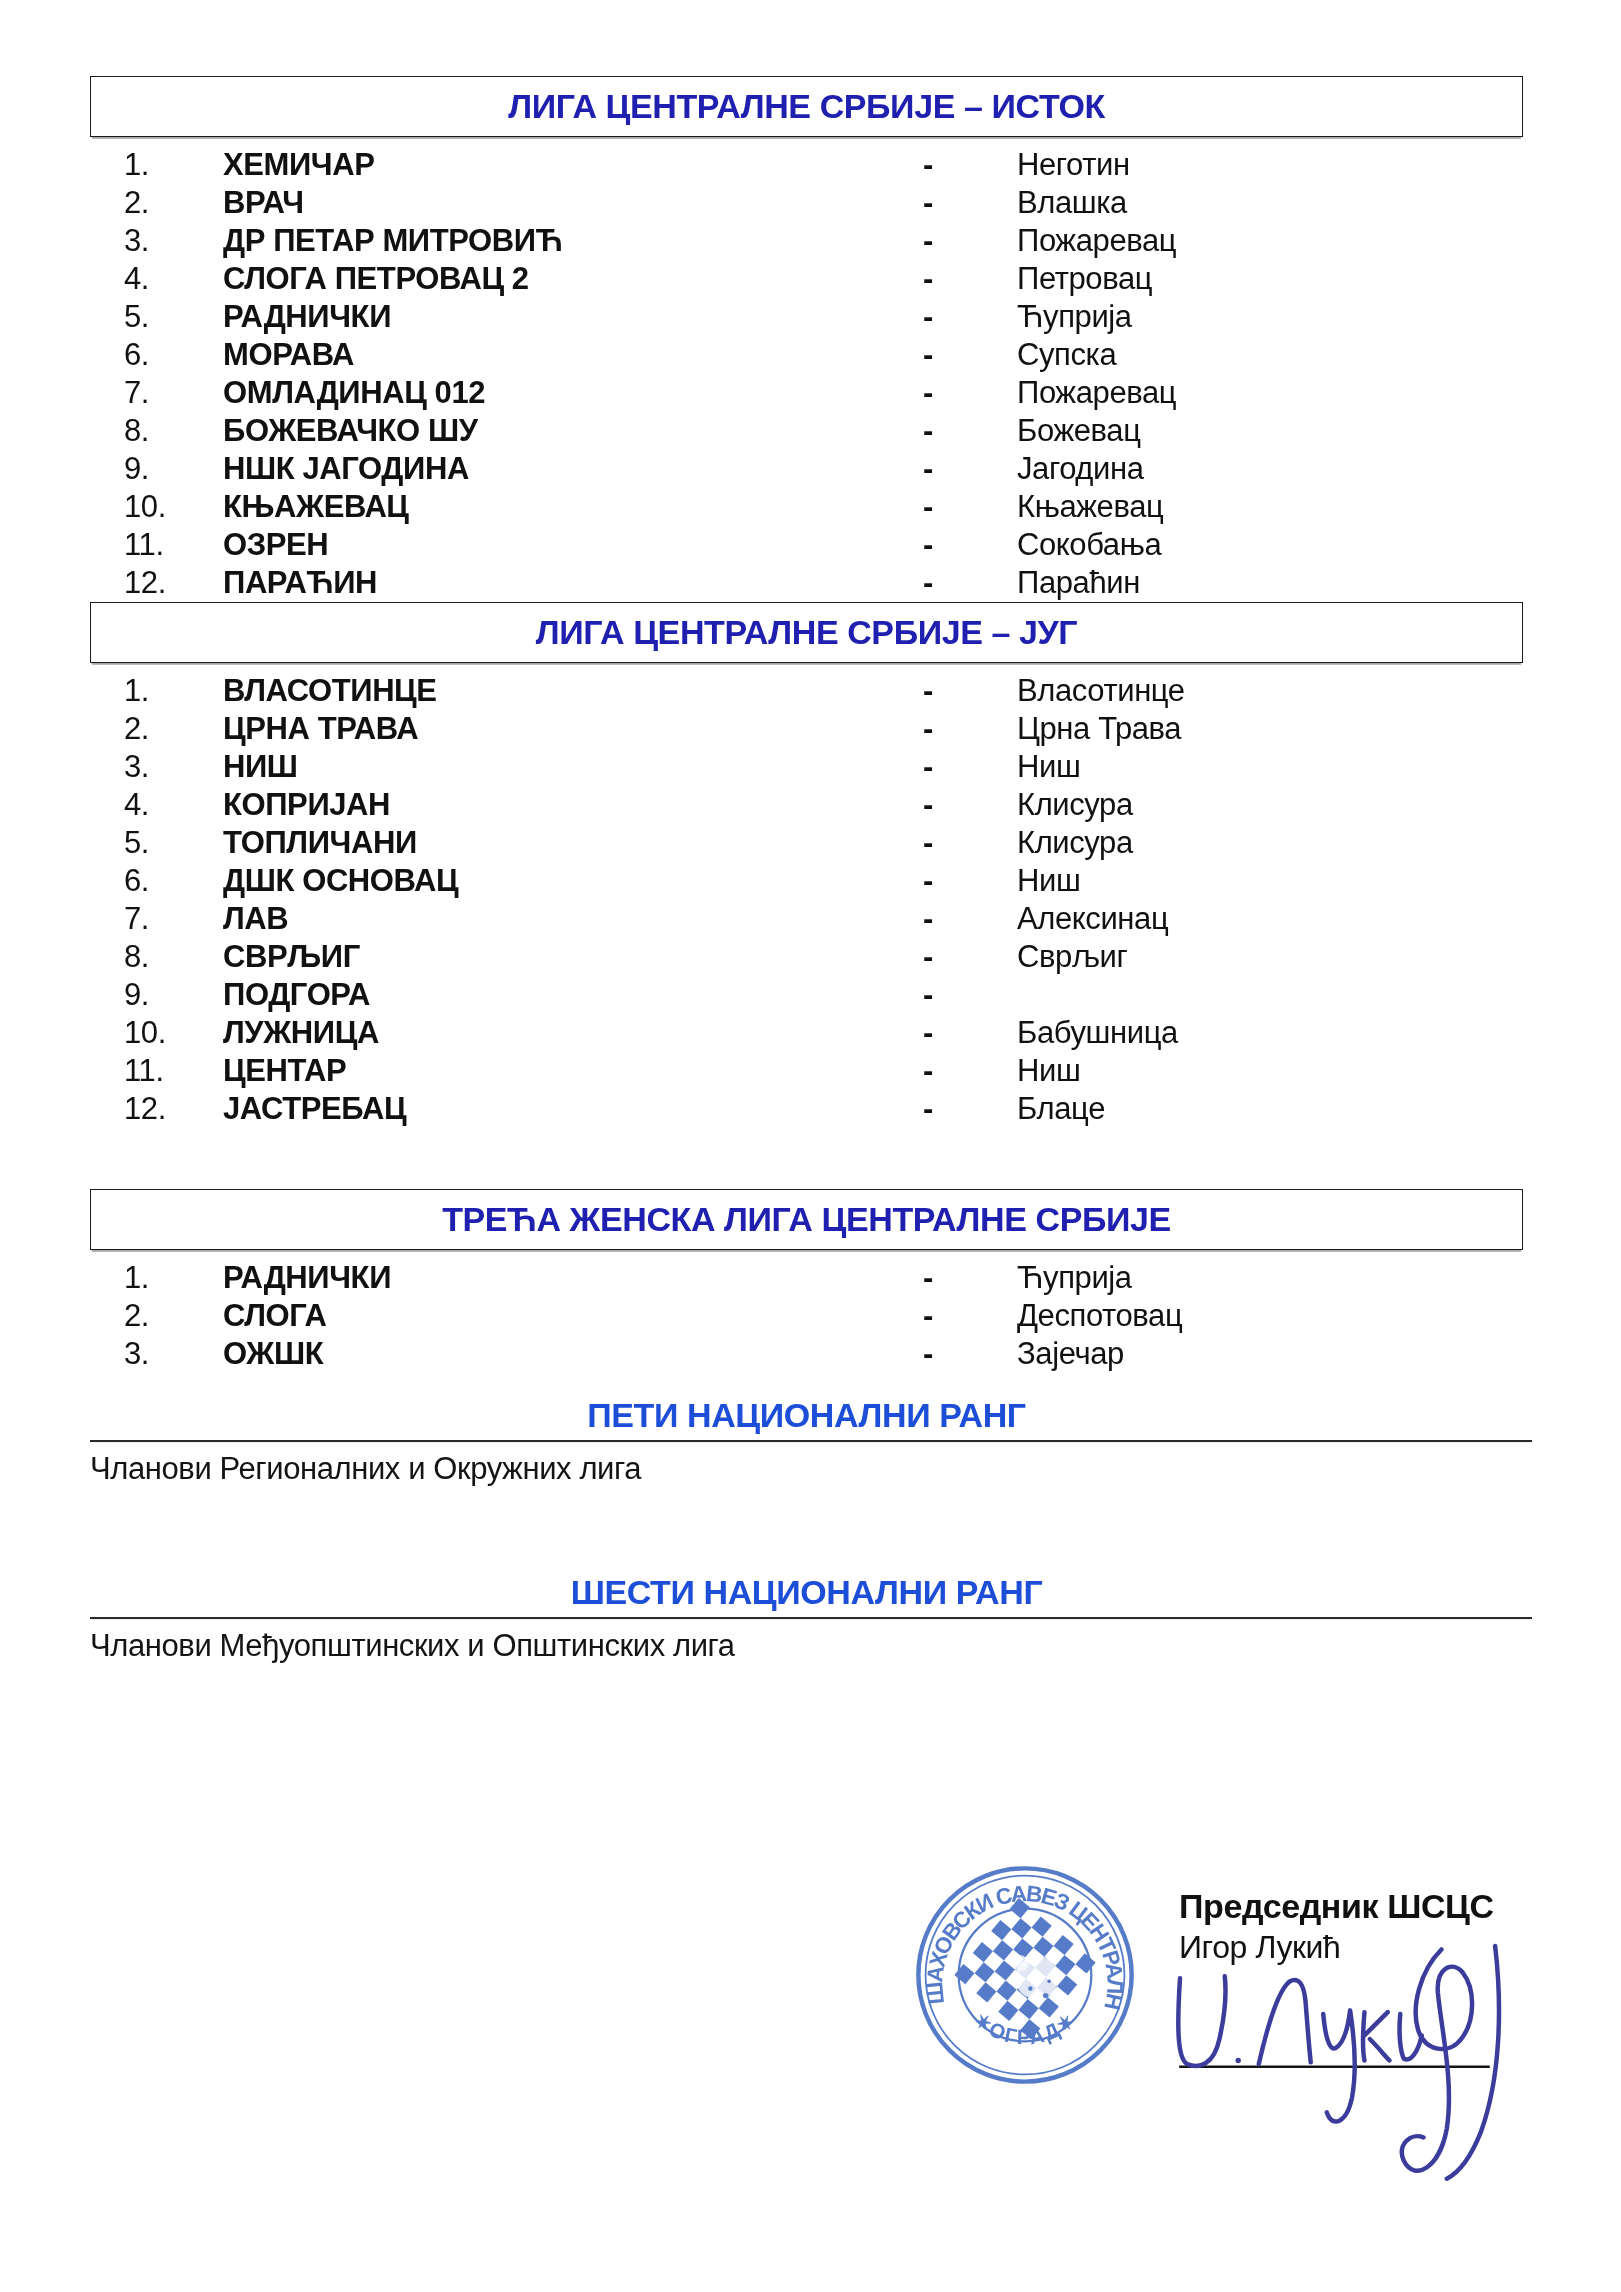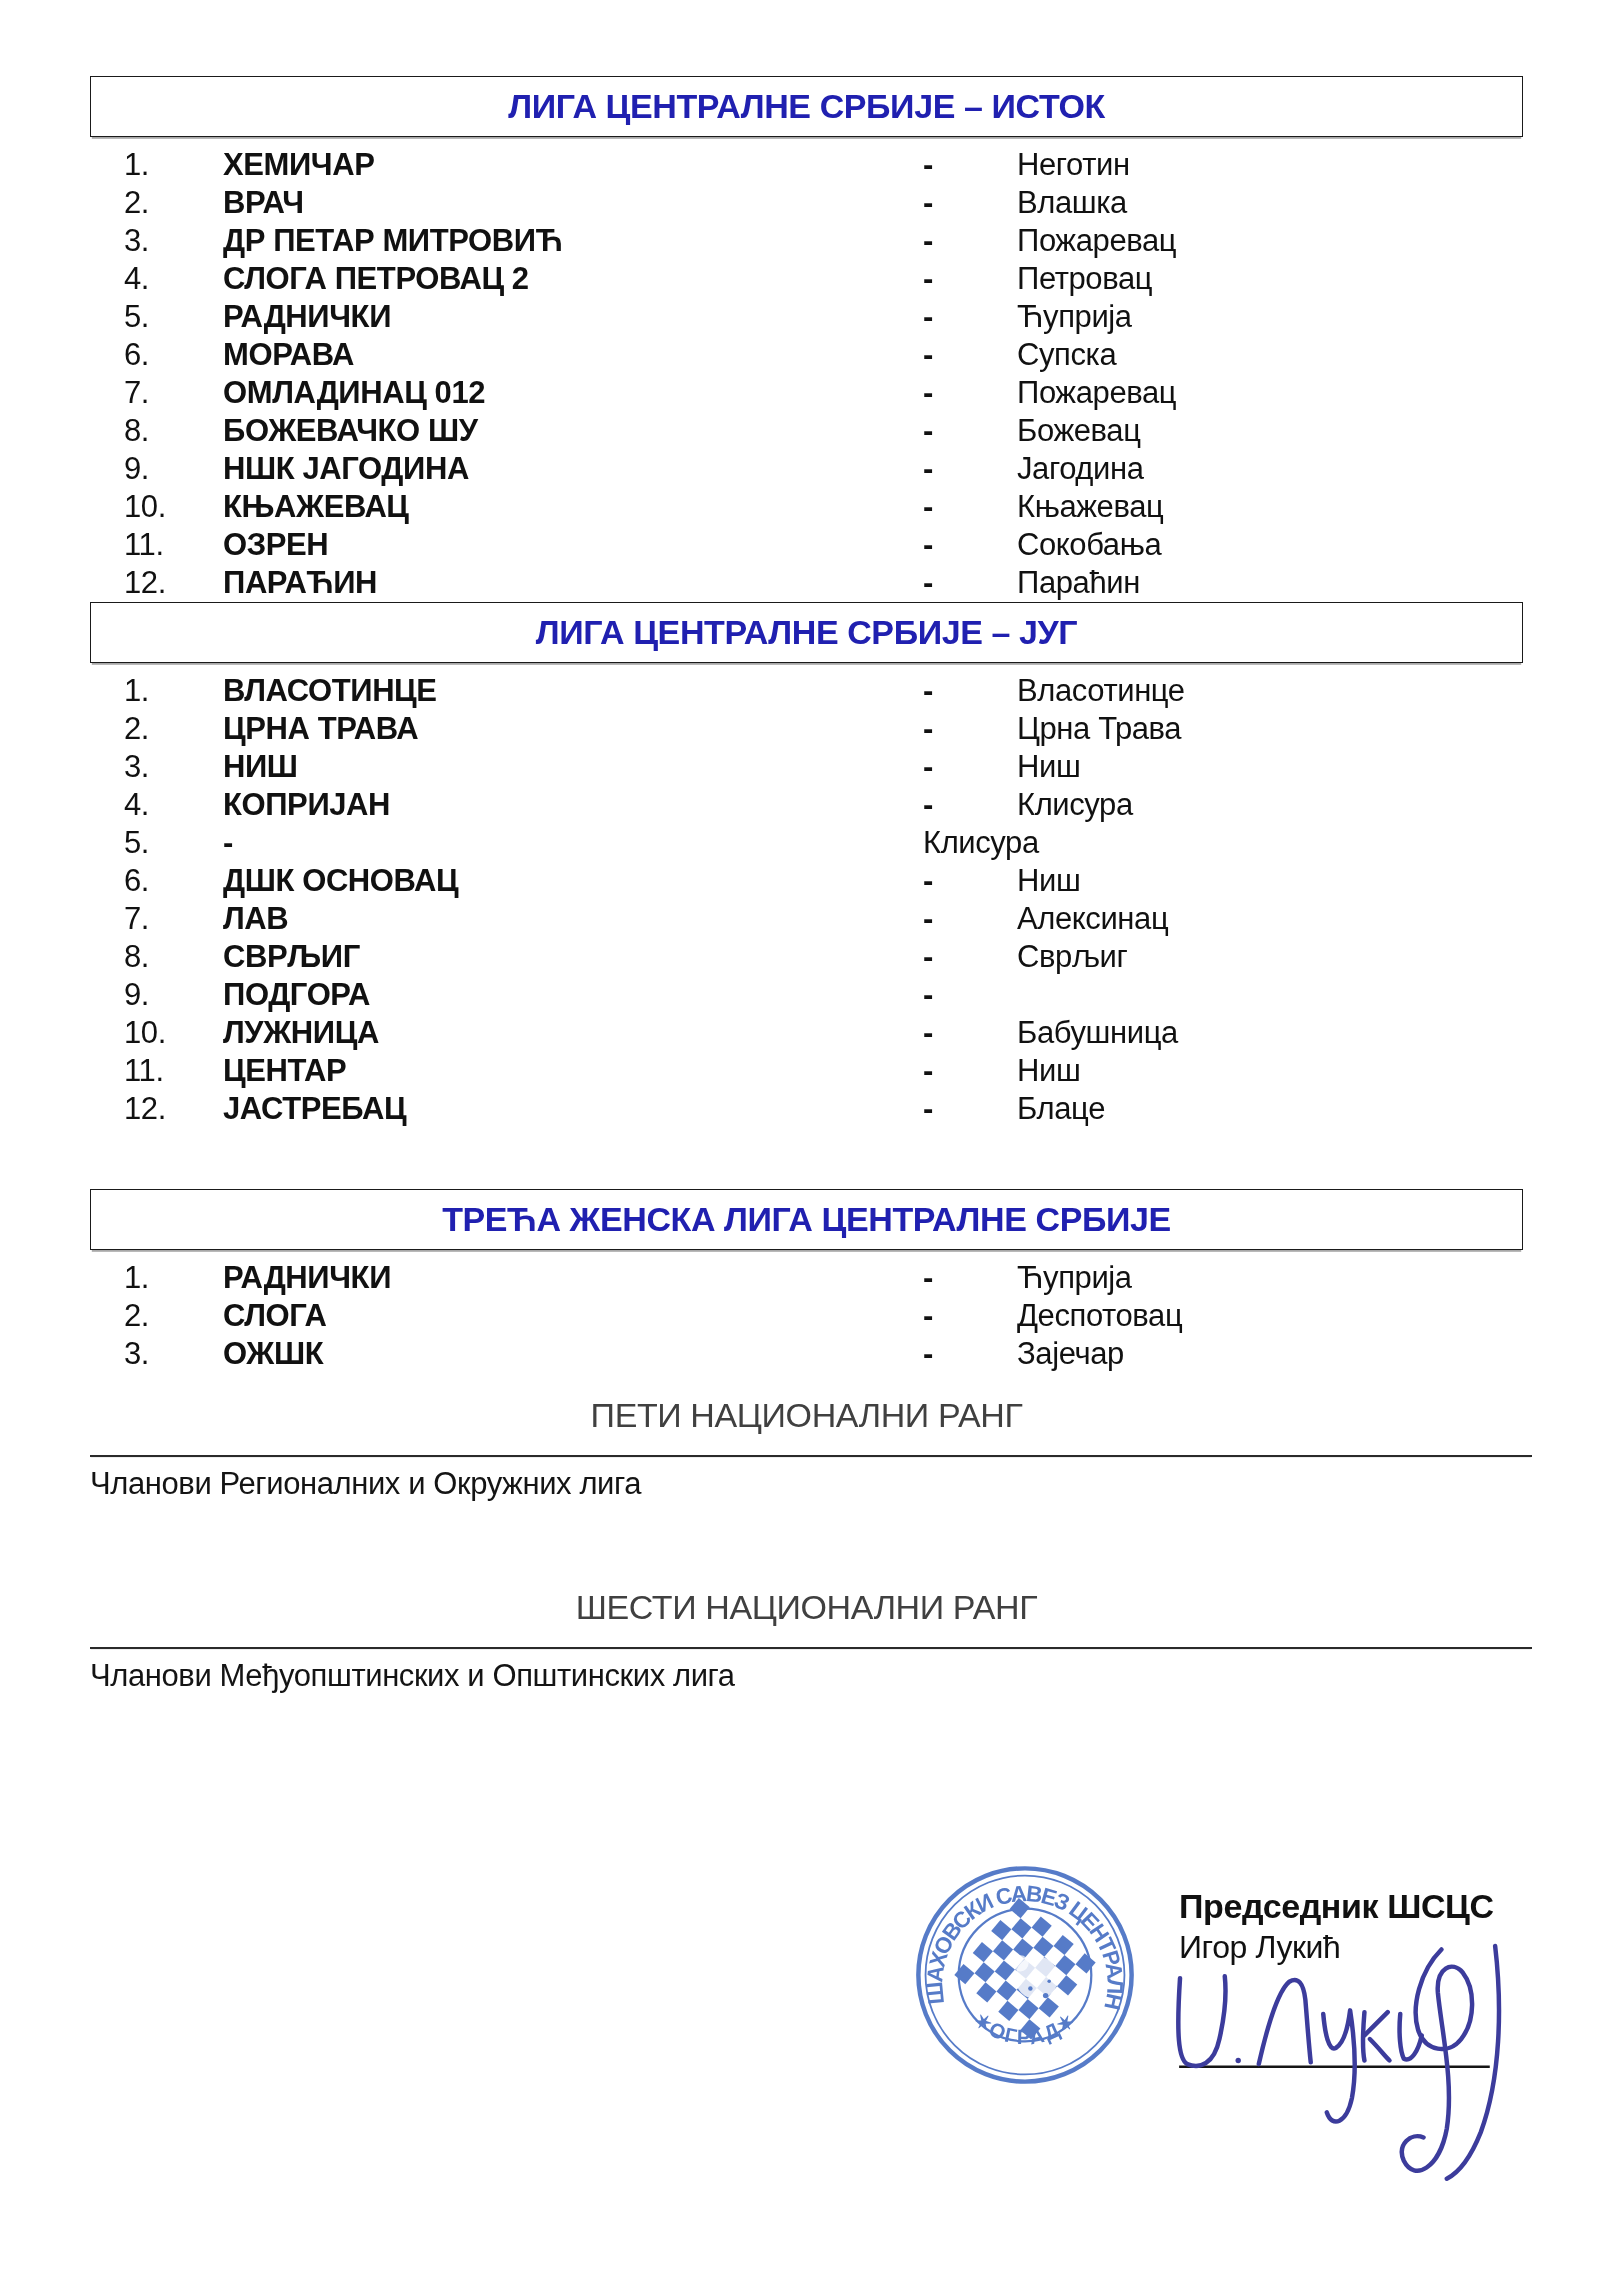--- a/index.html
+++ b/index.html
@@ -31,22 +31,22 @@
   .dash{font-weight:bold;}
   .city{font-weight:normal;}
   #sections .league:nth-child(2){}
   #sections .league:nth-child(3){margin-top:61px;}
 
   
   .rank-block{width:1433px;}
   .rank-block.first{margin-top:23px;}
   .rank-block.second{margin-top:86px;}
   .rank-title{
-    text-align:center;color:#404040;font-weight:normal;font-size:34px;
-    letter-spacing:-0.4px;padding-bottom:20px;
+    text-align:center;color:#1d4ed8;font-weight:bold;font-size:34px;
+    letter-spacing:-0.4px;padding-bottom:5px;
   }
   .rank-rule{
     height:0;border:0;border-top:2.7px solid #2a2a2a;margin:0;
     box-shadow:0 1.8px 0 -0.9px #aaa;width:1442px;
   }
   .rank-caption{
     font-size:31px;letter-spacing:-0.4px;color:#141414;padding-top:9px;
   }
 
   
@@ -188,20 +188,21 @@
 
   <div class="row">
     <span class="num">4.</span>
     <span class="club">КОПРИЈАН</span>
     <span class="dash">-</span>
     <span class="city">Клисура</span>
   </div>
 
   <div class="row">
     <span class="num">5.</span>
+    <span class="club">ТОПЛИЧАНИ</span>
     <span class="dash">-</span>
     <span class="city">Клисура</span>
   </div>
 
   <div class="row">
     <span class="num">6.</span>
     <span class="club">ДШК ОСНОВАЦ</span>
     <span class="dash">-</span>
     <span class="city">Ниш</span>
   </div>

